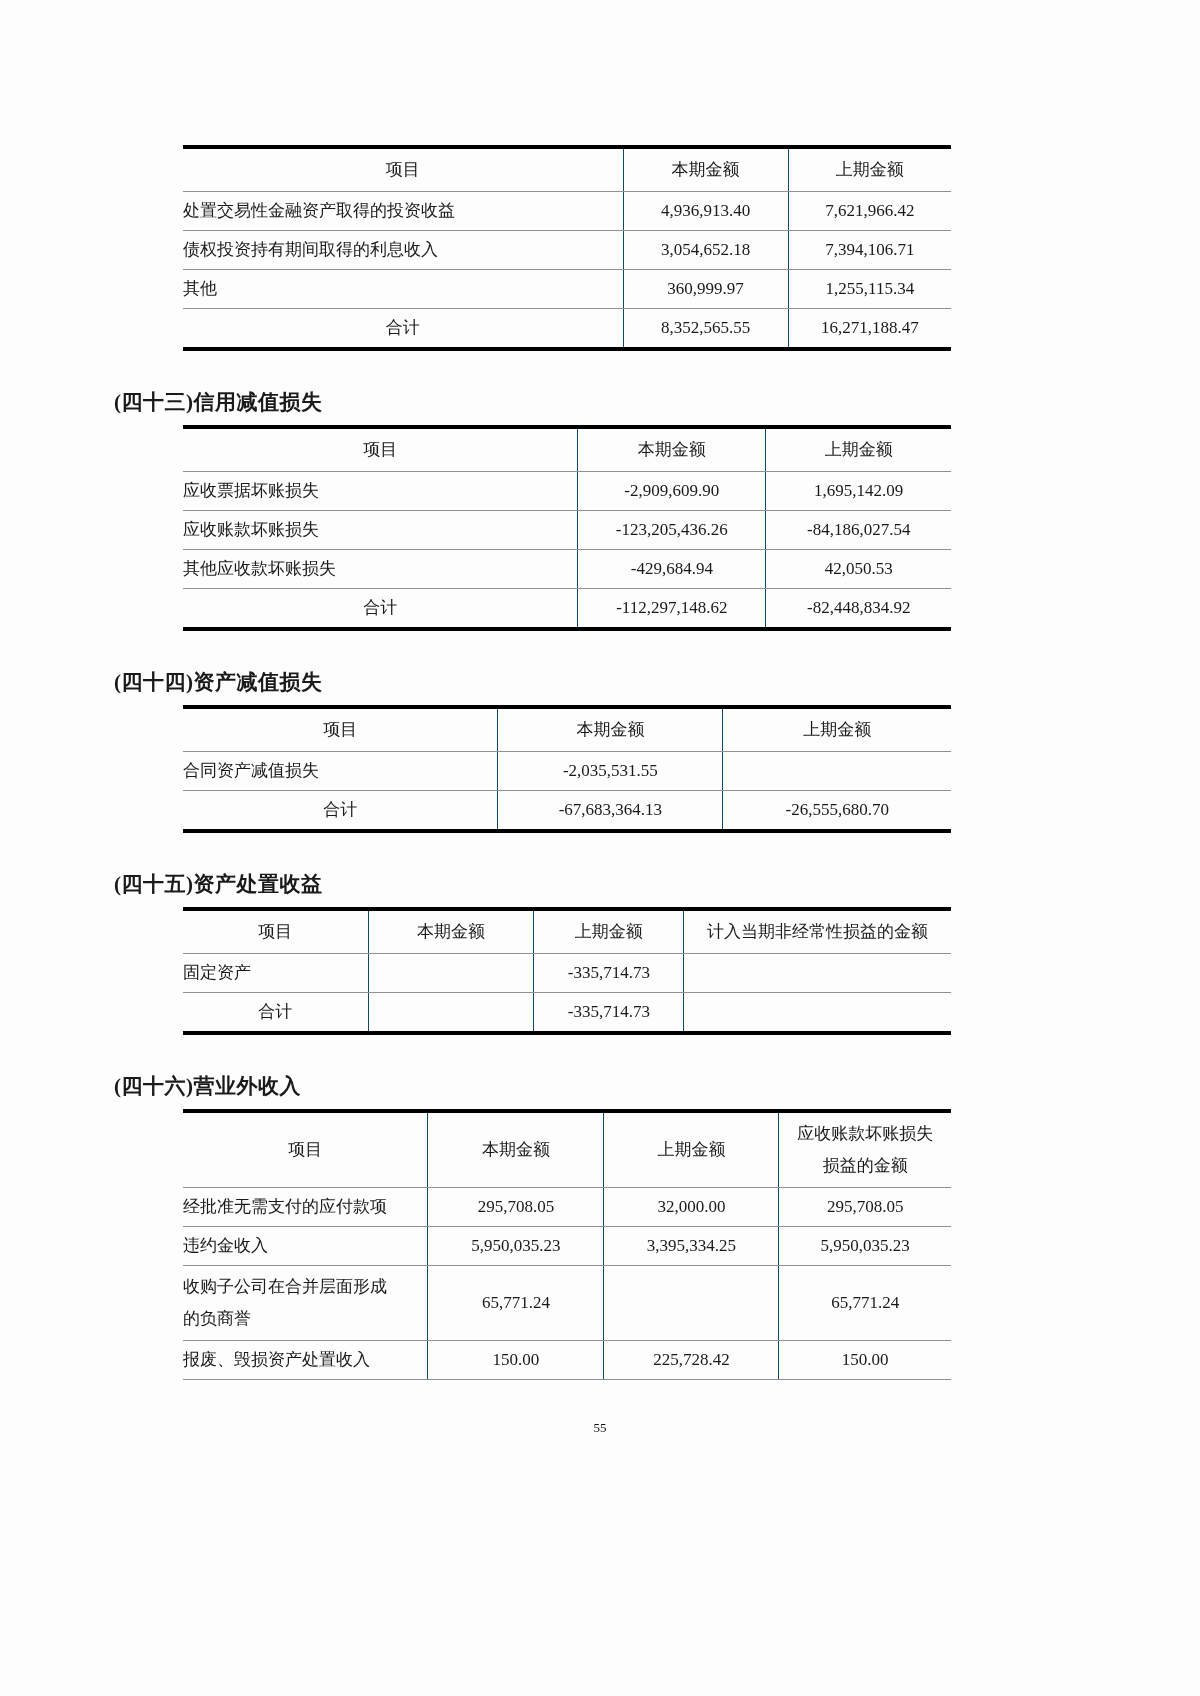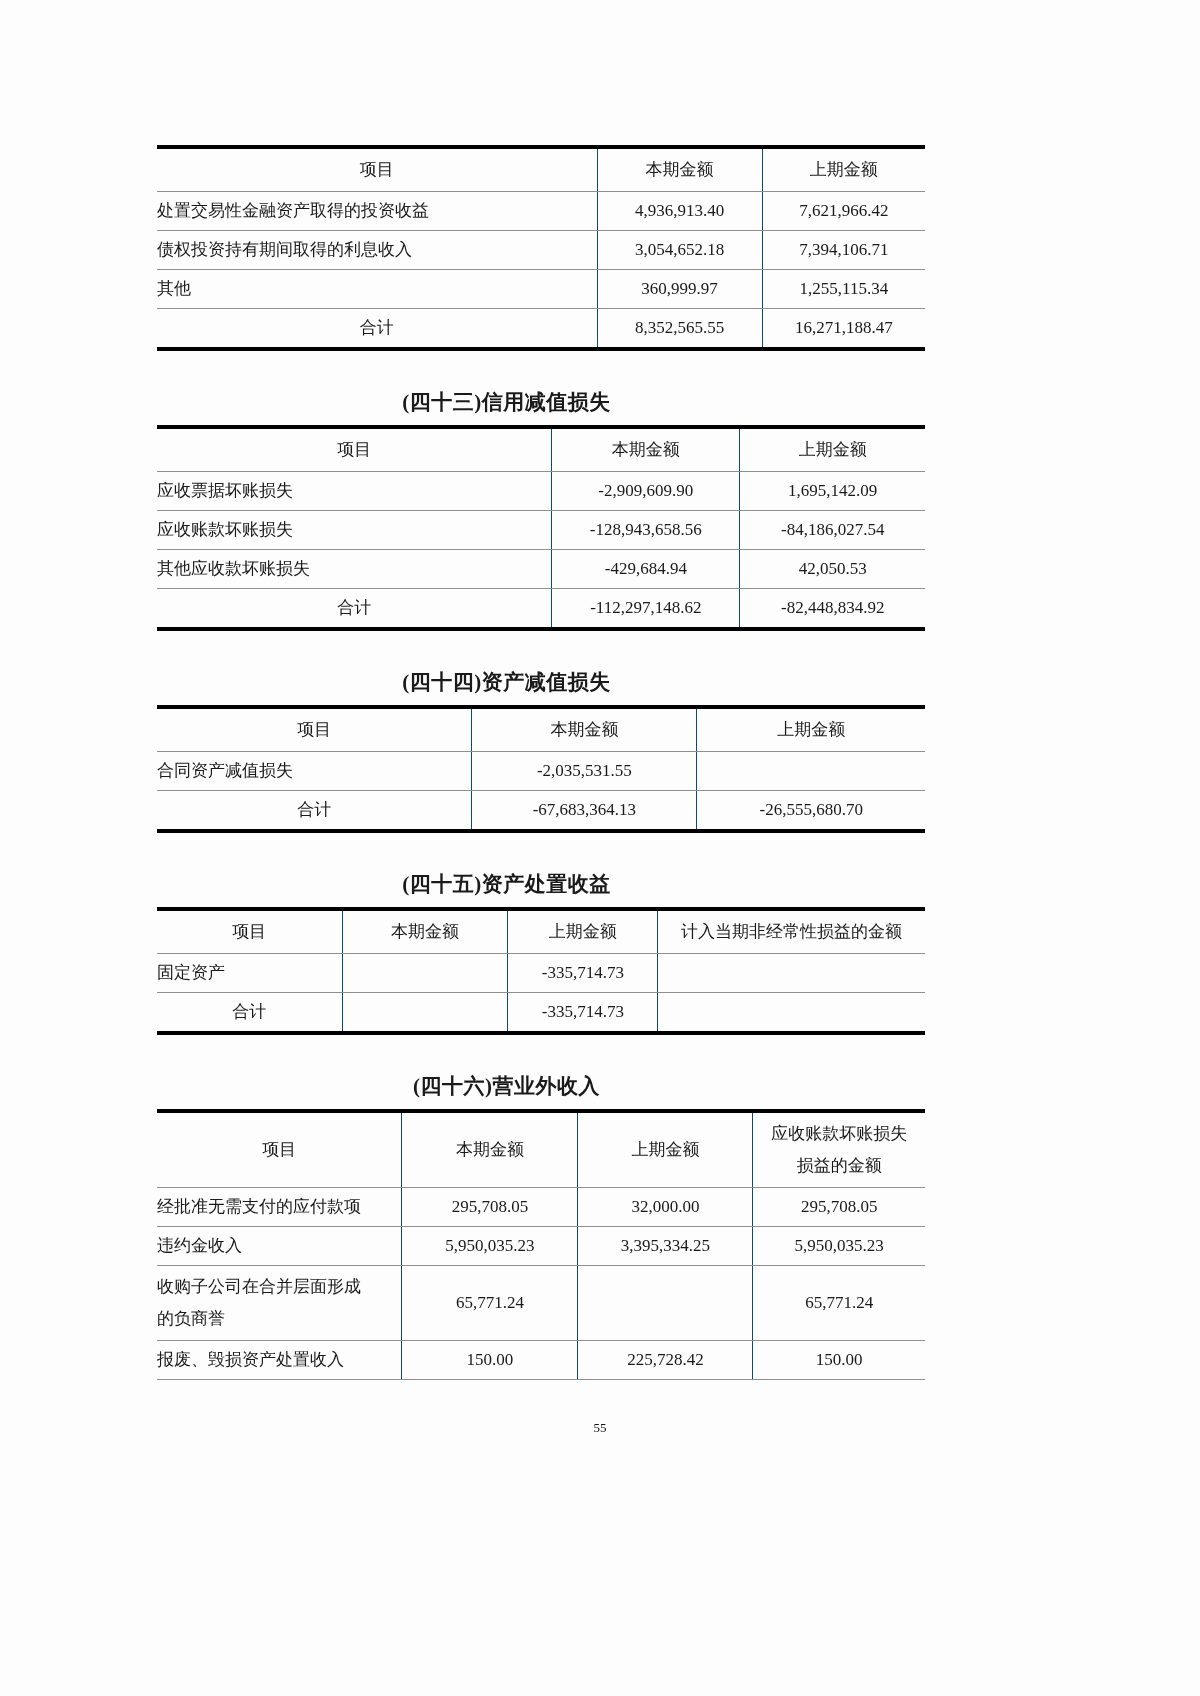--- a/index.html
+++ b/index.html
@@ -10,35 +10,34 @@
   .page {
     position: relative;
     width: 1200px;
     height: 1696px;
     background: #fdfdfd;
     color: #1a1a1a;
     font-family: "Liberation Serif", "DejaVu Serif", serif;
     overflow: hidden;
   }
   .content {
-    padding-left: 88px;
+    padding-left: 114px;
     width: 837px;
   }
   section.doc-section { margin: 0; }
   section.s0 { padding-top: 145px; }
   section.s1, section.s2, section.s3, section.s4 { margin-top: 36px; }
 
   h2.sec-title {
     margin: 0 0 8px 0;
     font-size: 21px;
     line-height: 30px;
     font-weight: bold;
     letter-spacing: 0.5px;
     white-space: nowrap;
-    text-align: center;
   }
 
   .tbl-wrap { margin-left: 69px; }   
 
   table.fin {
     width: 768px;
     table-layout: fixed;
     border-collapse: collapse;
     border-top: 4px solid #000;
     border-bottom: 4px solid #000;
@@ -151,21 +150,21 @@
                 </tr>
               </thead>
               <tbody>
                 <tr class="">
                   <td class="label">应收票据坏账损失</td>
                   <td class="num">-2,909,609.90</td>
                   <td class="num">1,695,142.09</td>
                 </tr>
                 <tr class="">
                   <td class="label">应收账款坏账损失</td>
-                  <td class="num">-128,943,658.56</td>
+                  <td class="num">-123,205,436.26</td>
                   <td class="num">-84,186,027.54</td>
                 </tr>
                 <tr class="">
                   <td class="label">其他应收款坏账损失</td>
                   <td class="num">-429,684.94</td>
                   <td class="num">42,050.53</td>
                 </tr>
                 <tr class="total-row">
                   <td class="label">合计</td>
                   <td class="num">-112,297,148.62</td>

